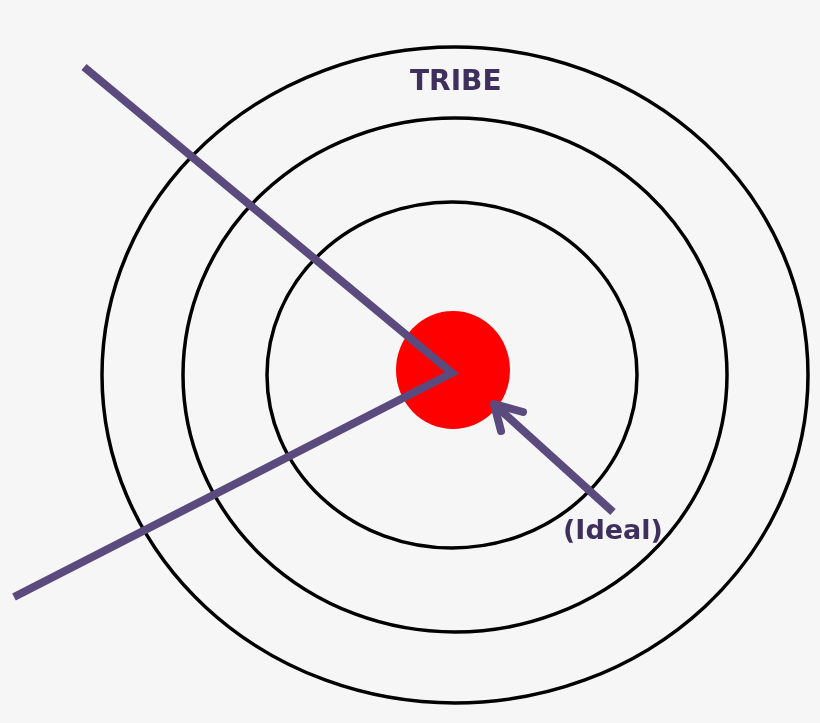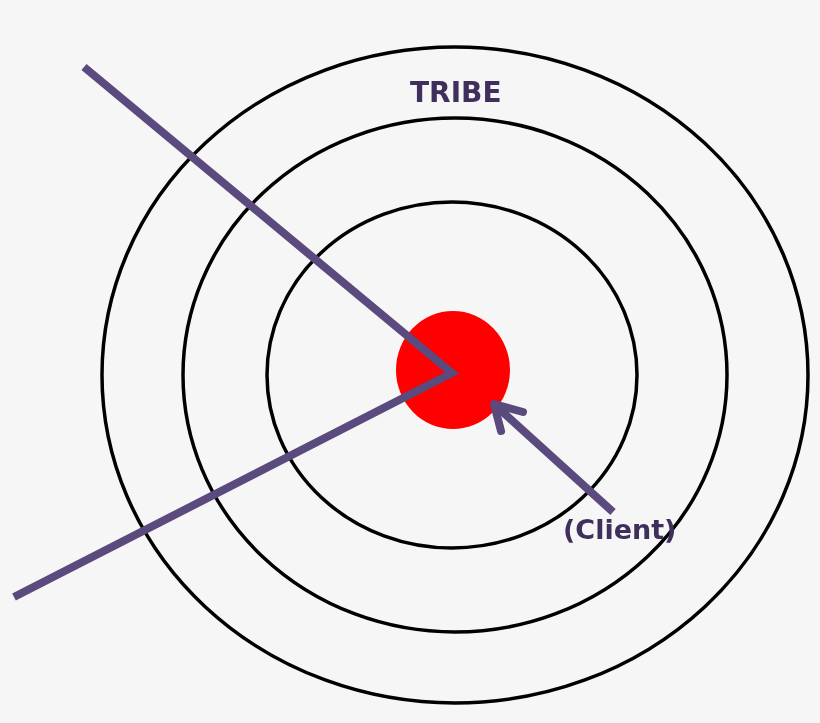--- a/index.html
+++ b/index.html
@@ -1,32 +1,32 @@
 <!DOCTYPE html>
 <html><head>
   <meta charset="utf-8">
   <style>
     html, body { margin: 0; padding: 0; }
     body { width: 820px; height: 723px; background: #f6f6f6; overflow: hidden; position: relative; font-family: "Liberation Sans", "DejaVu Sans", sans-serif; }
     svg.diagram { position: absolute; left: 0; top: 0; }
     .label { position: absolute; color: #3f2f5c; font-weight: bold; font-family: "DejaVu Sans", "Liberation Sans", sans-serif; white-space: nowrap; }
-    .tribe { left: 410px; top: 76px; font-size: 28px; letter-spacing: 0px; }
+    .tribe { left: 410px; top: 64px; font-size: 28px; letter-spacing: 0px; }
     .client { left: 563px; top: 511px; font-size: 27px; line-height: 38px; }
   </style>
 </head>
 <body>
 
 <svg class="diagram" width="820" height="723" viewBox="0 0 820 723">
   <ellipse cx="455" cy="375" rx="353" ry="328" fill="none" stroke="#000" stroke-width="3.5"></ellipse>
   <ellipse cx="455" cy="375" rx="272" ry="257" fill="none" stroke="#000" stroke-width="3.5"></ellipse>
   <ellipse cx="452" cy="375" rx="185" ry="173" fill="none" stroke="#000" stroke-width="3.5"></ellipse>
   <ellipse cx="453" cy="370" rx="57" ry="59" fill="#ff0000"></ellipse>
   <polyline points="84,67 452,373 14,597" fill="none" stroke="#5b4a7e" stroke-width="8" stroke-linejoin="miter"></polyline>
   <g>
     <line x1="613" y1="512" x2="496" y2="406" stroke="#5b4a7e" stroke-width="8" stroke-linecap="butt"></line>
     <polyline points="523,412 494,404 501,431" fill="none" stroke="#5b4a7e" stroke-width="8" stroke-linecap="round" stroke-linejoin="round"></polyline>
   </g>
 </svg>
 
 <div class="label tribe">TRIBE</div>
 <div class="label client">
-  <div>(Client)</div>
+  <div>(Ideal)</div>
 </div>
 
 </body></html>

